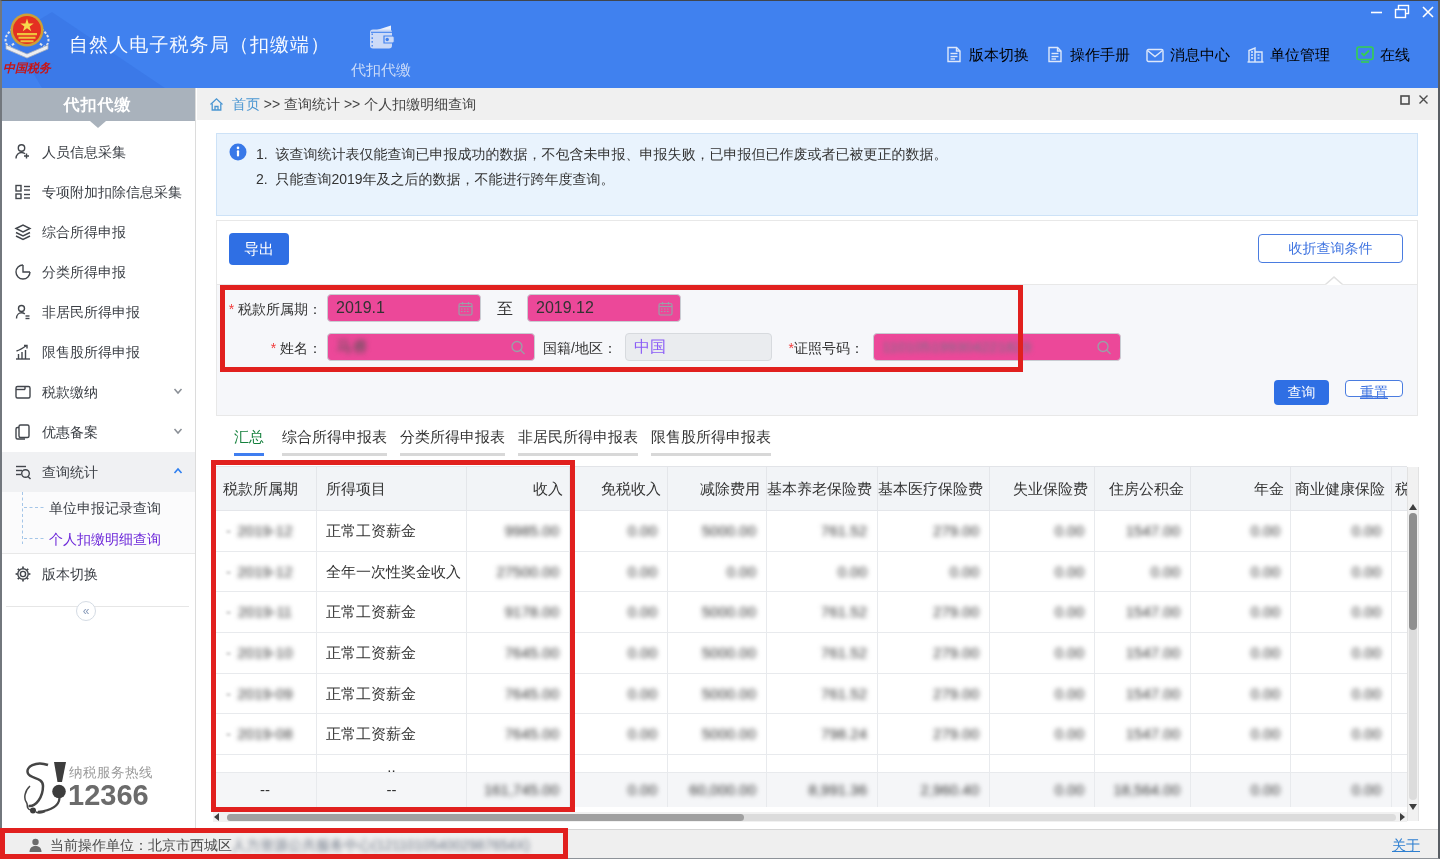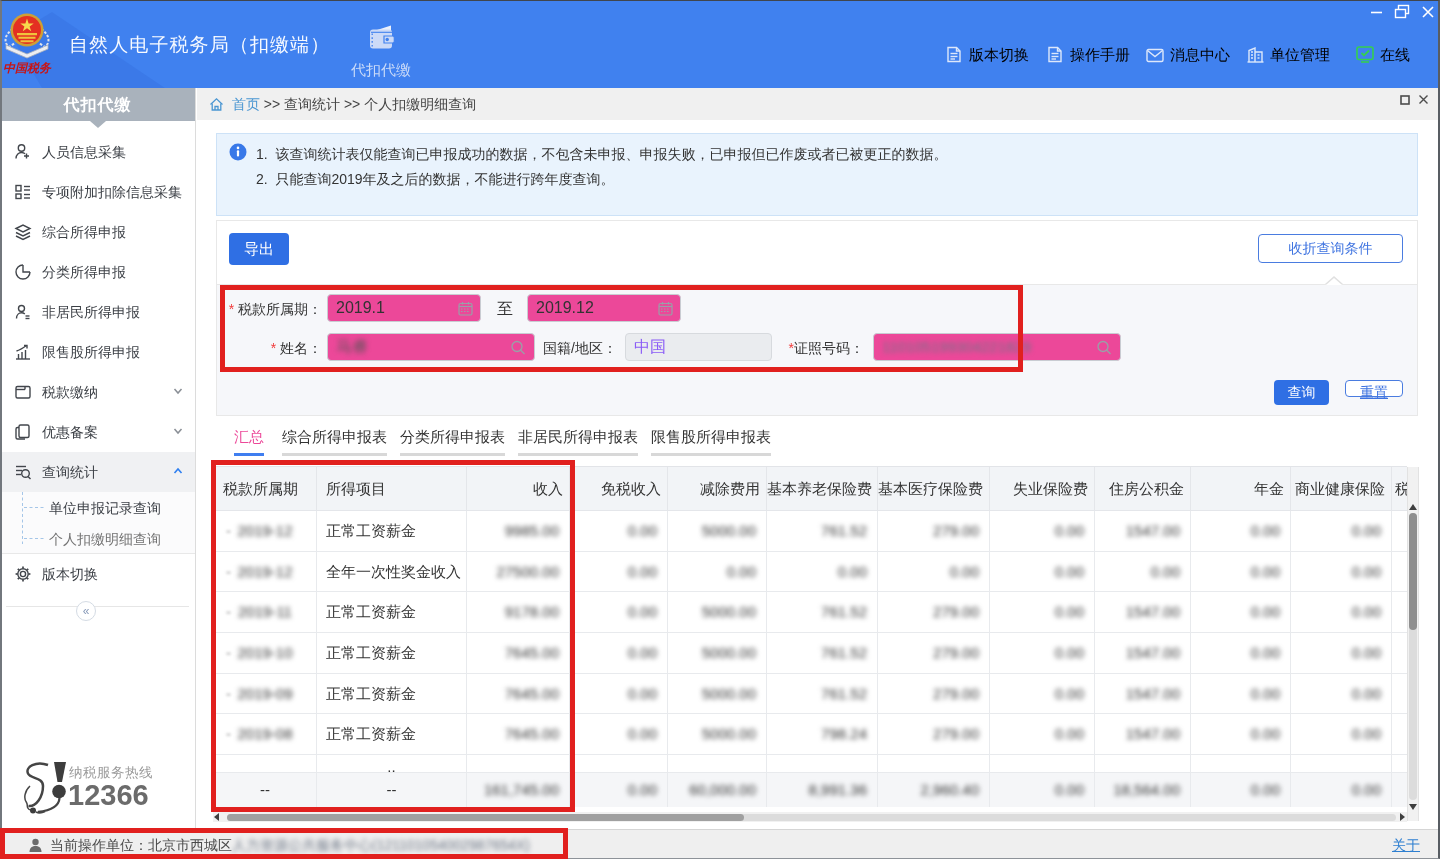--- a/index.html
+++ b/index.html
@@ -46,21 +46,21 @@
 .flabel { position:absolute; font-size:14px; color:#333; }
 .red { color:#f03a3a; }
 .blb { filter:blur(2.6px); }
 .blb2 { filter:blur(2.8px); color:#6b7585; }
 
 
 #tabs { position:absolute; left:37px; top:308px; height:30px; }
 .tsum > div { background:#f5f6f8; }
 .bl1 { position:absolute; left:12px; filter:blur(1.5px); color:#888; }
 .tab { display:inline-block; font-size:15px; color:#333; padding-bottom:6px; border-bottom:3px solid #d8d8d8; margin-right:13px; }
-.tab.first { color:#ec4899; border-bottom:3px solid #3f7ef0; margin-right:18px; }
+.tab.first { color:#15803d; border-bottom:3px solid #3f7ef0; margin-right:18px; }
 
 
 #tbl { position:absolute; left:16px; top:346px; width:1193.5px; height:341px; overflow:hidden; border-top:1px solid #e2e4e8; border-left:1px solid #e2e4e8; }
 .trow { display:flex; width:1240px; }
 .trow > div { flex:none; border-right:1px solid #e8eaed; border-bottom:1px solid #e8eaed; font-size:15px; position:relative; white-space:nowrap; overflow:hidden; }
 .thead > div { background:#f2f4f7; border-right:1px solid #e4e6ea; border-bottom:1px solid #e4e6ea; }
 .thead > div.cR { padding-right:6px; }
 .cR { text-align:right; padding-right:10px; }
 .cL { padding-left:9px; }
 .cC { text-align:center; }
@@ -269,21 +269,21 @@
   <div style="position:absolute; left:0; top:404px; width:195px; height:62px; background:#fbfbfc; border-bottom:1px solid #e8e8e8;">
     <svg style="position:absolute;left:0;top:0" width="60" height="62" viewBox="0 0 60 62" fill="none" stroke="#a5c6e8" stroke-width="1" stroke-dasharray="3 2.5">
       <line x1="22.5" y1="0" x2="22.5" y2="52"></line>
       <line x1="24" y1="15.5" x2="45" y2="15.5"></line>
       <line x1="24" y1="46.5" x2="45" y2="46.5"></line>
     </svg>
     <div class="sub" style="top:0">
         <div class="txt">单位申报记录查询</div>
       </div>
     <div class="sub" style="top:31px">
-        <div class="txt" style="color:#737373">个人扣缴明细查询</div>
+        <div class="txt" style="color:#6d28d9">个人扣缴明细查询</div>
       </div>
   </div>
   <div class="mitem" style="top:466px">
     <svg class="ic" width="18" height="18" viewBox="0 0 18 18" fill="none" stroke="#42464c" stroke-width="1.4">
       <circle cx="9" cy="9" r="2.6"></circle>
       <circle cx="9" cy="9" r="5.2"></circle>
       <g stroke-width="1.7">
         <line x1="9" y1="1.6" x2="9" y2="3.6"></line>
           <line x1="9" y1="14.4" x2="9" y2="16.4"></line>
         <line x1="1.6" y1="9" x2="3.6" y2="9"></line>

